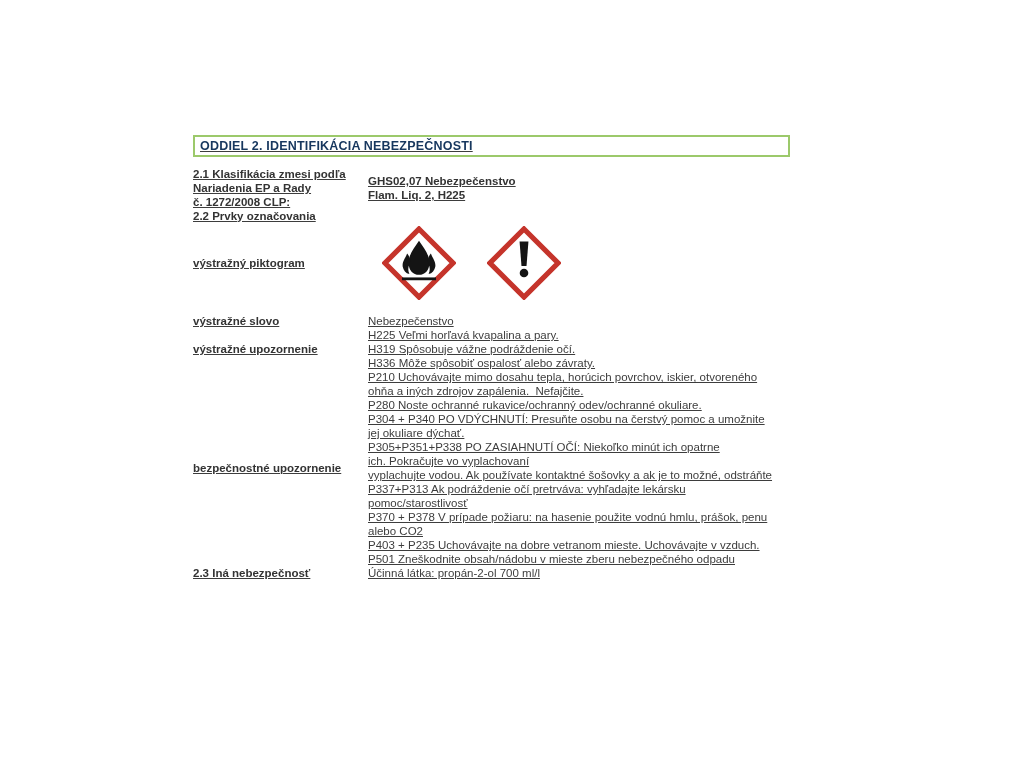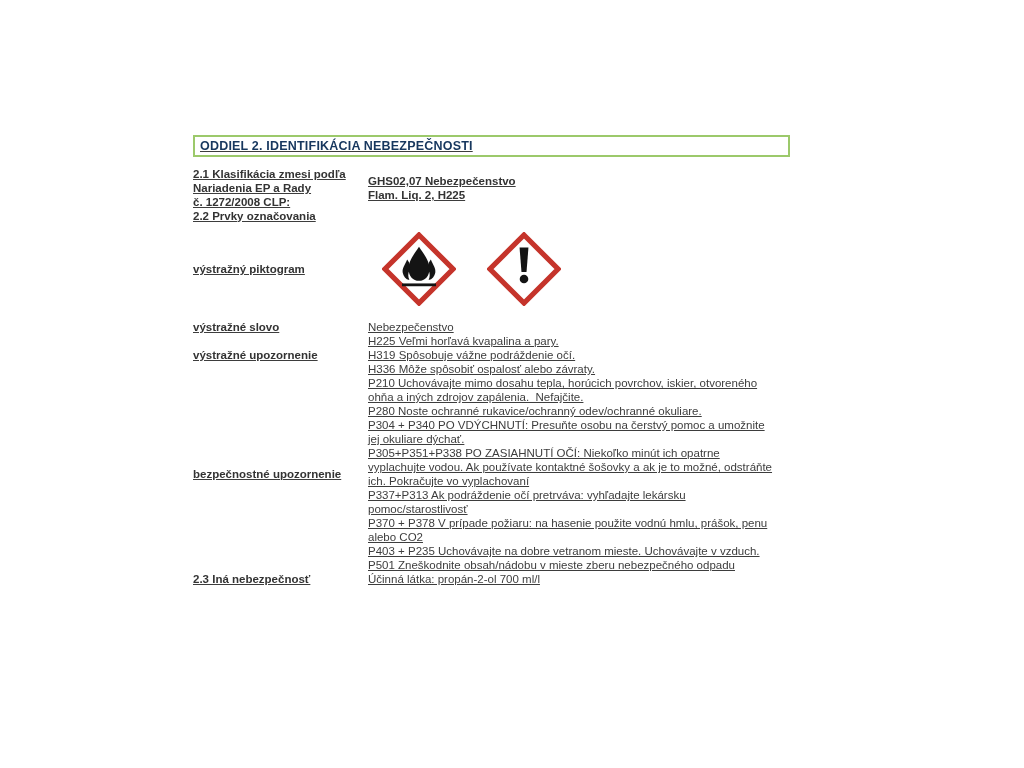--- a/index.html
+++ b/index.html
@@ -32,21 +32,21 @@
   .row { display: flex; align-items: center; }
   .row .label {
     width: 175px;
     flex-shrink: 0;
     font-weight: bold;
     color: #333333;
   }
   .row .value { flex: 1; }
   .line { white-space: pre-wrap; }
   .bold-value { font-weight: bold; color: #333333; }
-  .picto-row { margin-top: 9px; margin-bottom: 14px; }
+  .picto-row { margin-top: 3px; margin-bottom: 14px; }
   .picto-row .value {
     padding-left: 14px;
     display: flex;
     gap: 31px;
   }
   .picto { width: 74px; height: 74px; display: block; }
 </style>
 </head>
 <body>
 
@@ -111,22 +111,22 @@
 
   <div class="row">
     <div class="label">bezpečnostné upozornenie</div>
     <div class="value">
       <div class="line">P210 Uchovávajte mimo dosahu tepla, horúcich povrchov, iskier, otvoreného</div>
       <div class="line">ohňa a iných zdrojov zapálenia.  Nefajčite.</div>
       <div class="line">P280 Noste ochranné rukavice/ochranný odev/ochranné okuliare.</div>
       <div class="line">P304 + P340 PO VDÝCHNUTÍ: Presuňte osobu na čerstvý pomoc a umožnite</div>
       <div class="line">jej okuliare dýchať.</div>
       <div class="line">P305+P351+P338 PO ZASIAHNUTÍ OČÍ: Niekoľko minút ich opatrne</div>
+      <div class="line">ich. Pokračujte vo vyplachovaní</div>
       <div class="line">vyplachujte vodou. Ak používate kontaktné šošovky a ak je to možné, odstráňte</div>
-      <div class="line">ich. Pokračujte vo vyplachovaní</div>
       <div class="line">P337+P313 Ak podráždenie očí pretrváva: vyhľadajte lekársku</div>
       <div class="line">pomoc/starostlivosť</div>
       <div class="line">P370 + P378 V prípade požiaru: na hasenie použite vodnú hmlu, prášok, penu</div>
       <div class="line">alebo CO2</div>
       <div class="line">P403 + P235 Uchovávajte na dobre vetranom mieste. Uchovávajte v vzduch.</div>
       <div class="line">P501 Zneškodnite obsah/nádobu v mieste zberu nebezpečného odpadu</div>
     </div>
   </div>
 
   <div class="row">

